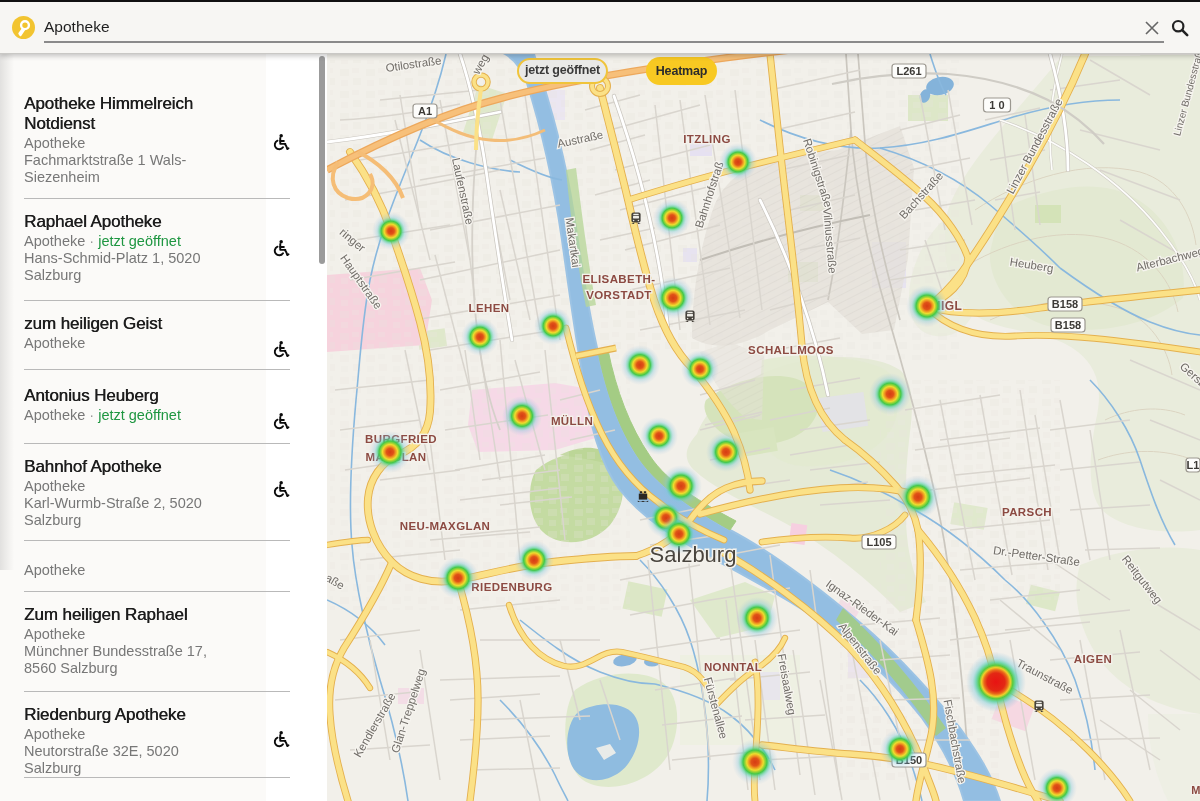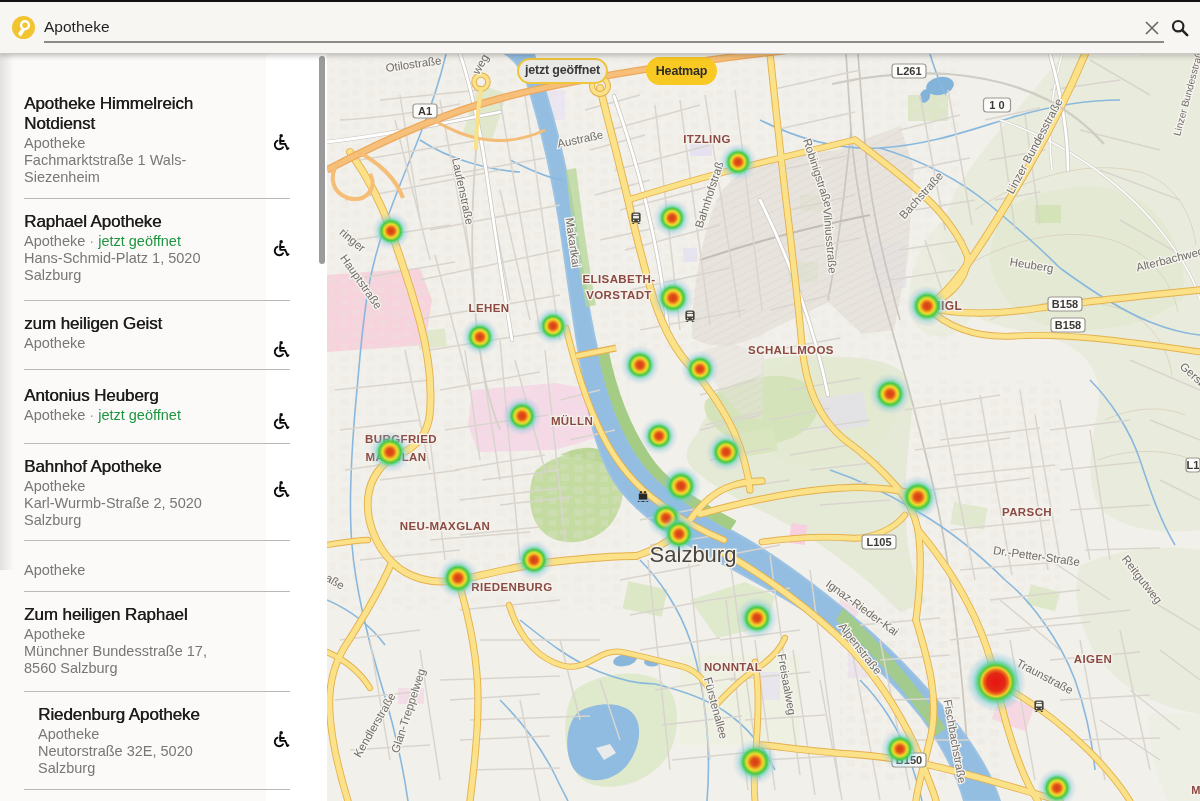--- a/index.html
+++ b/index.html
@@ -663,21 +663,21 @@
       <div class="div"></div>
       <div class="item" style="padding-top:13px;padding-bottom:14px;">
         <div class="itext">
           <div class="t">Zum heiligen Raphael</div>
           <div class="s">Apotheke</div>
           <div class="a">Münchner Bundesstraße 17,</div>
           <div class="a">8560 Salzburg</div>
         </div>
       </div>
       <div class="div"></div>
-      <div class="item" style="padding-top:13px;padding-bottom:12px;margin-left:14px;">
+      <div class="item" style="padding-top:13px;padding-bottom:0;">
         <div class="itext">
           <div class="t">Riedenburg Apotheke</div>
           <div class="s">Apotheke</div>
           <div class="a">Neutorstraße 32E, 5020</div>
           <div class="a">Salzburg</div>
         </div>
         <svg class="wh" style="top:38px" width="20" height="20" viewBox="0 0 24 24" fill="none" stroke="#0c0c0c" stroke-width="2.3">
 <circle cx="13.4" cy="3.4" r="2.1" fill="#0c0c0c" stroke="none"></circle>
 <path d="M12.3 6 L12.3 13 L18.4 13" stroke-linecap="round" stroke-linejoin="round"></path>
 <path d="M12.3 9.6 L16.6 9.6" stroke-linecap="round"></path>

